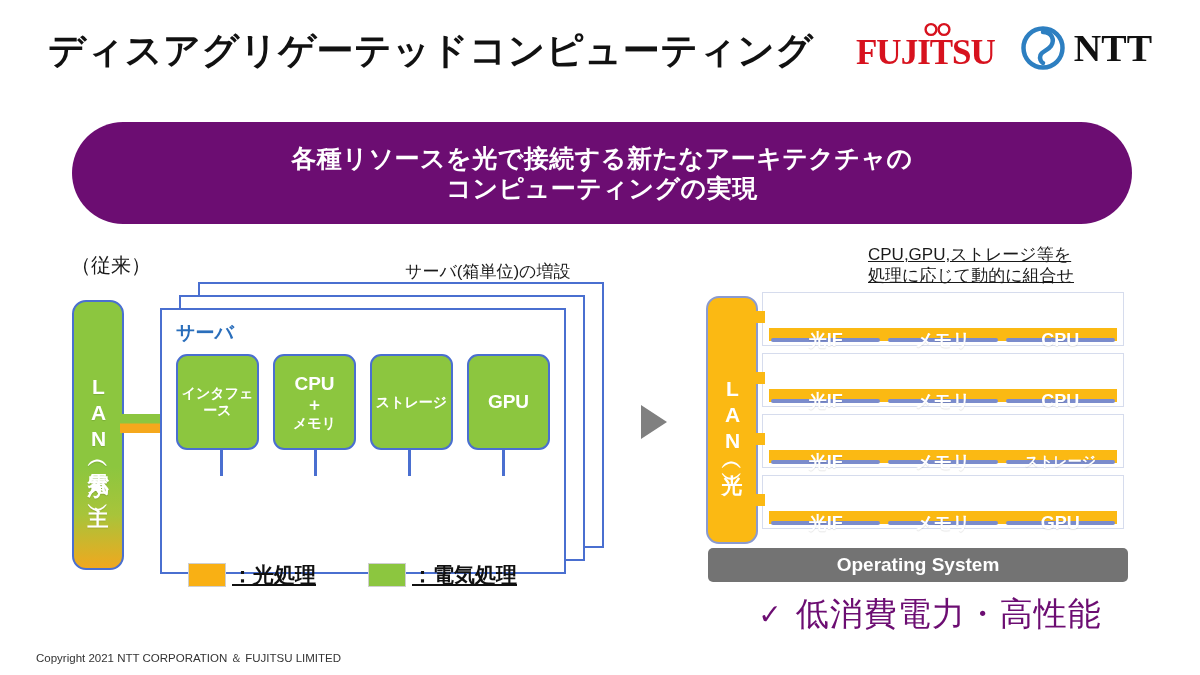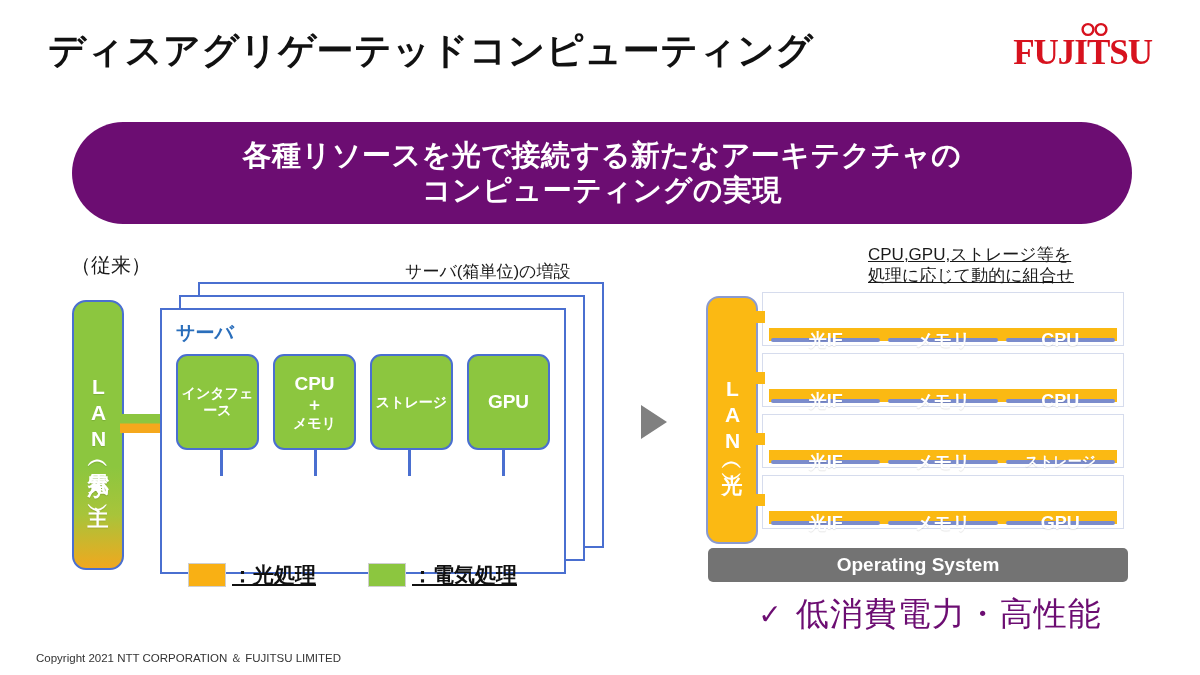--- a/index.html
+++ b/index.html
@@ -41,21 +41,21 @@
   
   .banner {
     position: absolute; left: 72px; top: 122px;
     width: 1060px; height: 102px;
     background: #6c0d72;
     border-radius: 51px;
     display: flex; flex-direction: column;
     align-items: center; justify-content: center;
     color: #ffffff;
   }
-  .banner-line { font-size: 29px; font-weight: bold; line-height: 1.22; letter-spacing: 0.5px; }
+  .banner-line { font-size: 25px; font-weight: bold; line-height: 1.22; letter-spacing: 0.5px; }
 
   
   .stage { position: absolute; left: 0; top: 236px; width: 1200px; height: 400px; }
 
   
   .left-panel { position: absolute; left: 55px; top: 0; width: 560px; height: 360px; }
   .label-legacy {
     position: absolute; left: 16px; top: 16px;
     font-size: 20px; color: #1a1a1a;
   }
@@ -212,20 +212,28 @@
 
   <div class="logos">
     <div class="fujitsu-logo">
       <svg class="fujitsu-mark" viewBox="0 0 30 15">
         <circle cx="8" cy="7.5" r="5.4" fill="none" stroke="#d7121e" stroke-width="2.4"></circle>
         <circle cx="21" cy="7.5" r="5.4" fill="none" stroke="#d7121e" stroke-width="2.4"></circle>
       </svg>
       <div class="fujitsu-word">FUJITSU</div>
     </div>
 
+    <div class="ntt-logo">
+      <svg class="ntt-mark" viewBox="0 0 44 44">
+        <circle cx="22" cy="22" r="19.5" fill="none" stroke="#2d7fc1" stroke-width="4.5"></circle>
+        <path d="M22 6 C31 6 34 14 30 20 C27 24.5 21 25 19.5 29 C18.2 32.6 20 36 22 37" fill="none" stroke="#2d7fc1" stroke-width="4.5" stroke-linecap="round"></path>
+        <ellipse cx="23" cy="16" rx="4.2" ry="5.6" fill="#ffffff"></ellipse>
+      </svg>
+      <div class="ntt-word">NTT</div>
+    </div>
   </div>
 </div>
 
 <div class="banner">
   <div class="banner-line">各種リソースを光で接続する新たなアーキテクチャの</div>
   <div class="banner-line">コンピューティングの実現</div>
 </div>
 
 <div class="stage">
 

